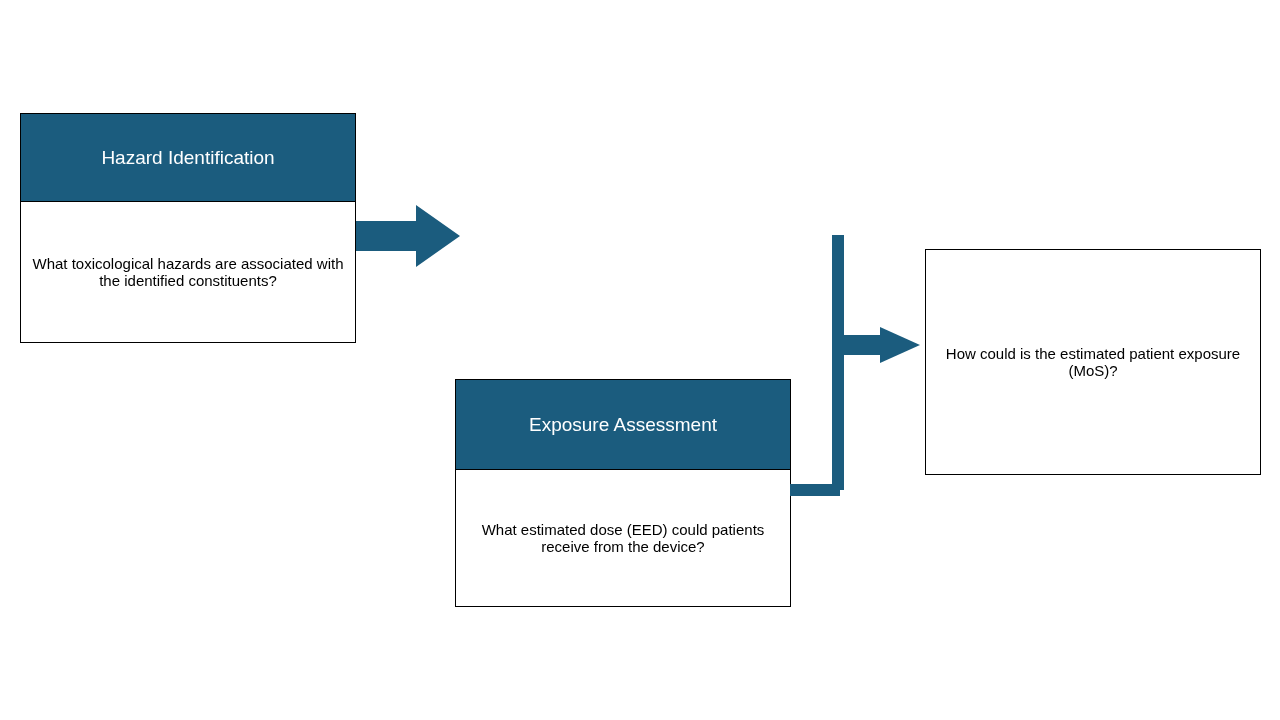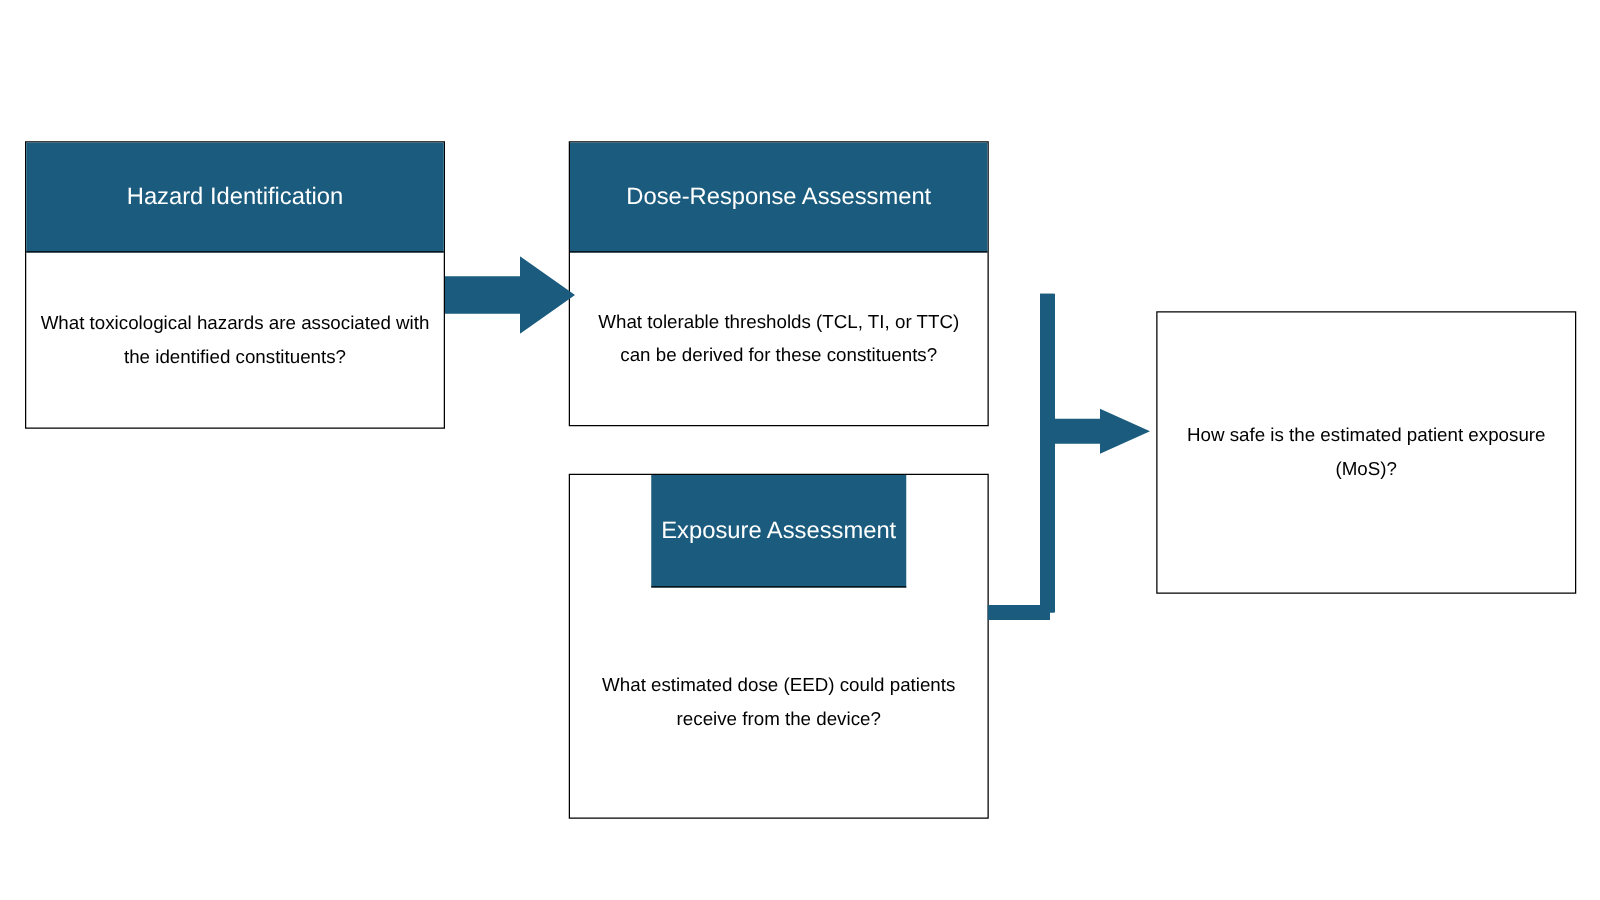--- a/index.html
+++ b/index.html
@@ -42,32 +42,32 @@
   }
   .node-body {
     box-sizing: border-box;
     flex: 1;
     display: flex;
     align-items: center;
     justify-content: center;
     text-align: center;
     color: #000000;
     font-size: 15px;
-    line-height: 27px;
+    line-height: 17px;
     padding: 6px 10px;
   }
 
   
   #node-hazard       { left: 20px;  top: 113px; width: 336px; height: 230px; }
   #node-hazard .node-header { height: 88px; }
 
   #node-dose         { left: 455px; top: 113px; width: 336px; height: 228px; }
   #node-dose .node-header { height: 88px; }
 
-  #node-exposure     { left: 455px; top: 379px; width: 336px; height: 276px; align-items: center; }
+  #node-exposure     { left: 455px; top: 379px; width: 336px; height: 228px; }
   #node-exposure .node-header { height: 90px; }
 
   #node-risk         { left: 925px; top: 249px; width: 336px; height: 226px; }
   #node-risk .node-header { height: 86px; }
 
   
   .arrow {
     position: absolute;
   }
   #arrow-1 { left: 356px; top: 205px; width: 104px; height: 62px; }
@@ -76,32 +76,28 @@
 </head>
 <body>
 
 <div id="canvas">
 
   <div class="node" id="node-hazard">
     <div class="node-header">Hazard Identification</div>
     <div class="node-body">What toxicological hazards are associated with the identified constituents?</div>
   </div>
 
-  <div class="node" id="node-dose">
-    <div class="node-header">Dose-Response Assessment</div>
-    <div class="node-body">What tolerable thresholds (TCL, TI, or TTC) can be derived for these constituents?</div>
-  </div>
 
   <div class="node" id="node-exposure">
     <div class="node-header">Exposure Assessment</div>
     <div class="node-body">What estimated dose (EED) could patients receive from the device?</div>
   </div>
 
   <div class="node" id="node-risk">
-    <div class="node-body">How safe is the estimated patient exposure (MoS)?</div>
+    <div class="node-body">How could is the estimated patient exposure (MoS)?</div>
   </div>
 
   <svg class="arrow" id="arrow-1" viewBox="0 0 104 62">
     <polygon points="0,16 60,16 60,0 104,31 60,62 60,46 0,46" fill="#1b5c7e"></polygon>
   </svg>
 
   <svg class="arrow" id="arrow-2" viewBox="0 0 140 275">
     <path d="M0,265 L42,265 L42,10 L53,10 L53,265 L42,265 Z" fill="#1b5c7e"></path>
     <rect x="42" y="10" width="12" height="255" fill="#1b5c7e"></rect>
     <rect x="0" y="259" width="50" height="12" fill="#1b5c7e"></rect>

